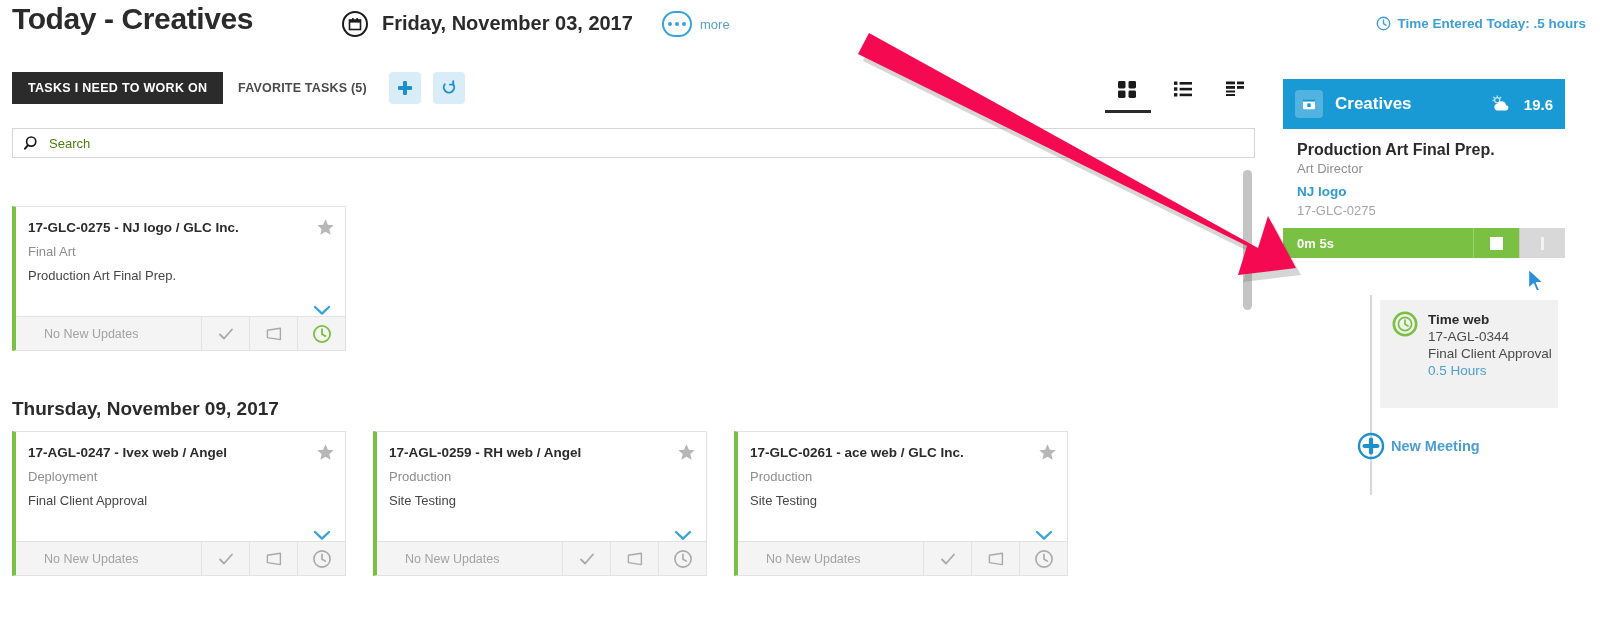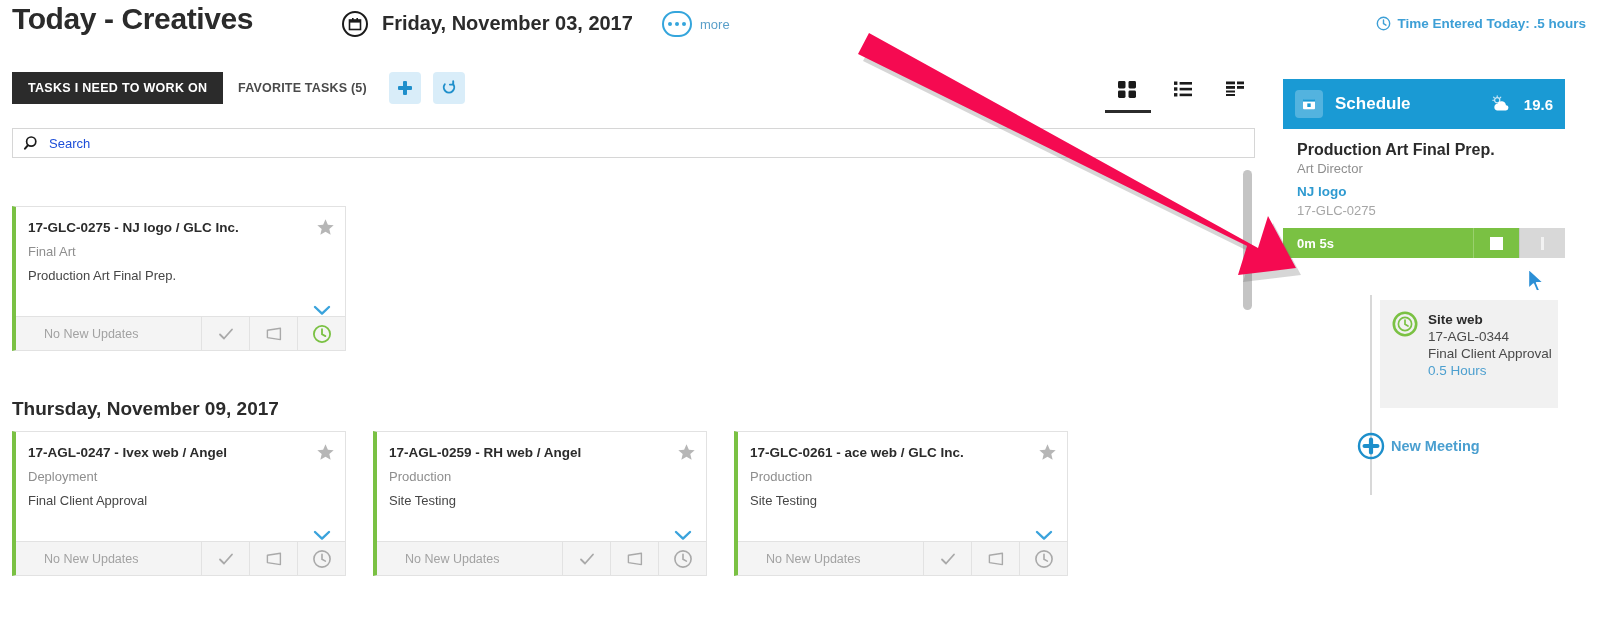--- a/index.html
+++ b/index.html
@@ -77,21 +77,21 @@
   .vt-detail { left: 108px; }
   .vt-underline { position: absolute; left: 0px; top: 36px; width: 46px; height: 3px; background: #2b2b2b; }
 
   
   .searchbar {
     position: absolute; left: 12px; top: 128px; width: 1243px; height: 30px;
     border: 1px solid #d6d6d6; background: #fff;
     display: flex; align-items: center;
   }
   .search-ic { margin-left: 10px; width: 16px; height: 16px; flex: none; }
-  .search-ph { margin-left: 10px; font-size: 13px; color: #1d4ed8; }
+  .search-ph { margin-left: 10px; font-size: 13px; color: #4d7c0f; }
 
   
   .day-head { position: absolute; font-size: 19px; font-weight: 700; color: #2b2b2b; }
   .day1 { left: 12px; top: 173px; }
   .day2 { left: 12px; top: 398px; }
 
   .card {
     position: absolute; width: 334px; height: 145px;
     background: #fff; border: 1px solid #e2e2e2; border-left: 4px solid #7ac143;
   }
@@ -407,21 +407,21 @@
 
   <div class="panel">
     <div class="panel-head">
       <div class="panel-head-ic">
         <svg width="16" height="16" viewBox="0 0 16 16">
           <rect x="2" y="3.2" width="12" height="10" rx="1" fill="#fff"></rect>
           <rect x="2" y="3.2" width="12" height="2.4" fill="#1a9ad4"></rect>
           <rect x="6.3" y="7.4" width="3.4" height="3.6" fill="#1a9ad4"></rect>
         </svg>
       </div>
-      <div class="panel-head-title">Schedule</div>
+      <div class="panel-head-title">Creatives</div>
       <div class="panel-weather">
         <svg width="20" height="18" viewBox="0 0 20 18">
           <circle cx="7.2" cy="5.2" r="2.6" fill="none" stroke="#cfe9f7" stroke-width="1.2"></circle>
           <path d="M7.2 0.8 L7.2 1.9 M3.6 2.2 L4.4 3.0 M10.8 2.2 L10.0 3.0 M2.8 5.2 L3.9 5.2" stroke="#cfe9f7" stroke-width="1.1" stroke-linecap="round"></path>
           <path d="M7.0 15.4 A3.4 3.4 0 0 1 7.4 8.7 A4.6 4.6 0 0 1 16.0 10.2 A2.6 2.6 0 0 1 15.6 15.4 Z" fill="#ffffff"></path>
         </svg>
         <span>19.6</span>
       </div>
     </div>
 
@@ -444,21 +444,21 @@
   </div>
 
   <div class="timeline"></div>
 
   <div class="event">
     <svg class="event-ic" viewBox="0 0 26 26">
       <circle cx="13" cy="13" r="11.2" fill="none" stroke="#7ac143" stroke-width="2.6"></circle>
       <circle cx="13" cy="13" r="6.6" fill="none" stroke="#7ac143" stroke-width="1.7"></circle>
       <path d="M13 9 L13 13.3 L16 15" fill="none" stroke="#7ac143" stroke-width="1.7" stroke-linecap="round"></path>
     </svg>
-    <div class="event-t1">Site web</div>
+    <div class="event-t1">Time web</div>
     <div class="event-t2">17-AGL-0344</div>
     <div class="event-t3">Final Client Approval</div>
     <div class="event-t4">0.5 Hours</div>
   </div>
 
   <div class="newmeeting">
     <svg class="nm-ic" viewBox="0 0 28 28">
       <circle cx="14" cy="14" r="12" fill="none" stroke="#1d8fcb" stroke-width="2.4"></circle>
       <path d="M14 7.6 L14 20.4 M7.6 14 L20.4 14" stroke="#1d8fcb" stroke-width="4.2" stroke-linecap="round"></path>
     </svg>

